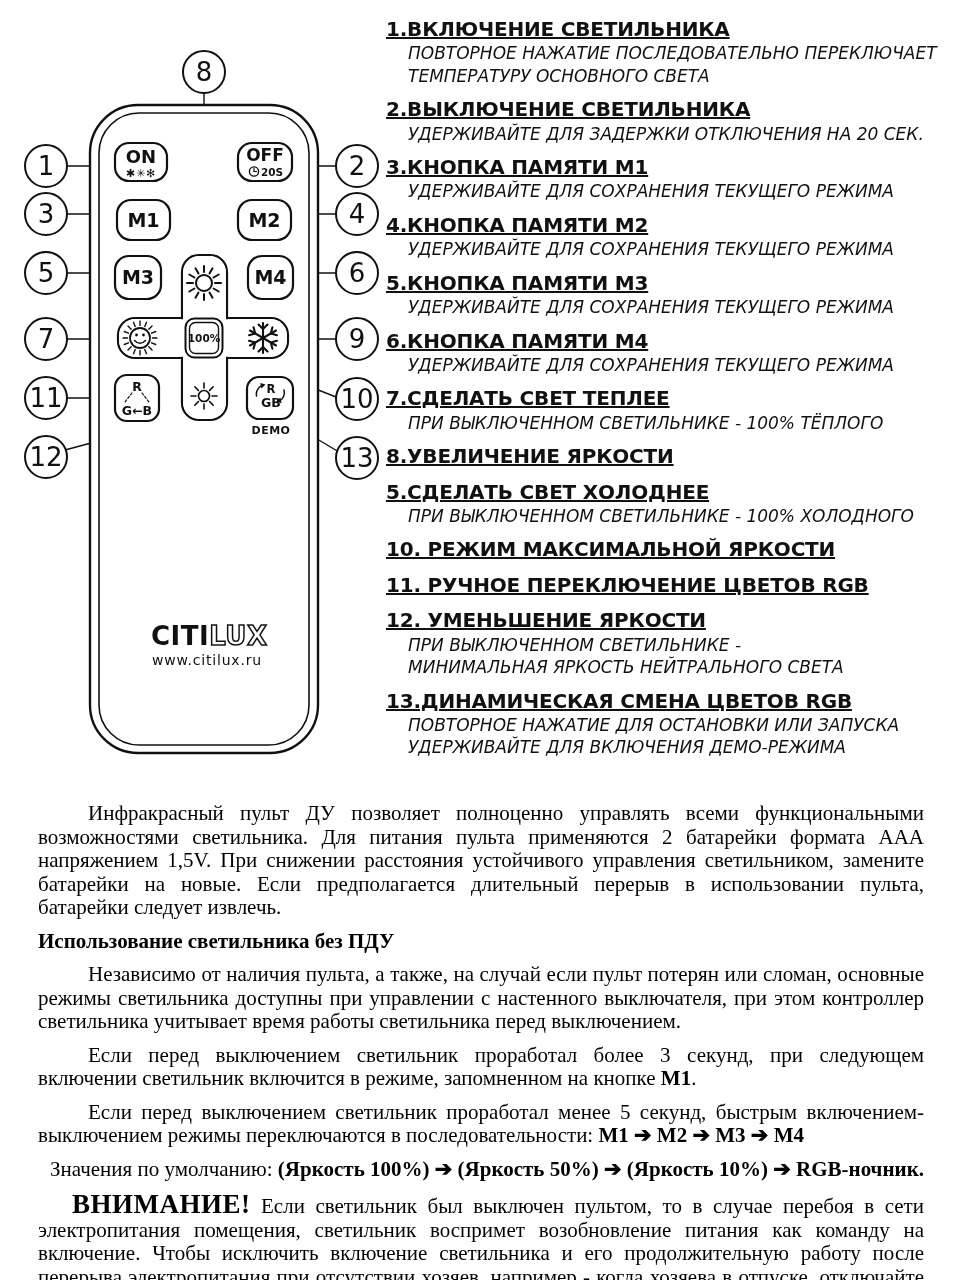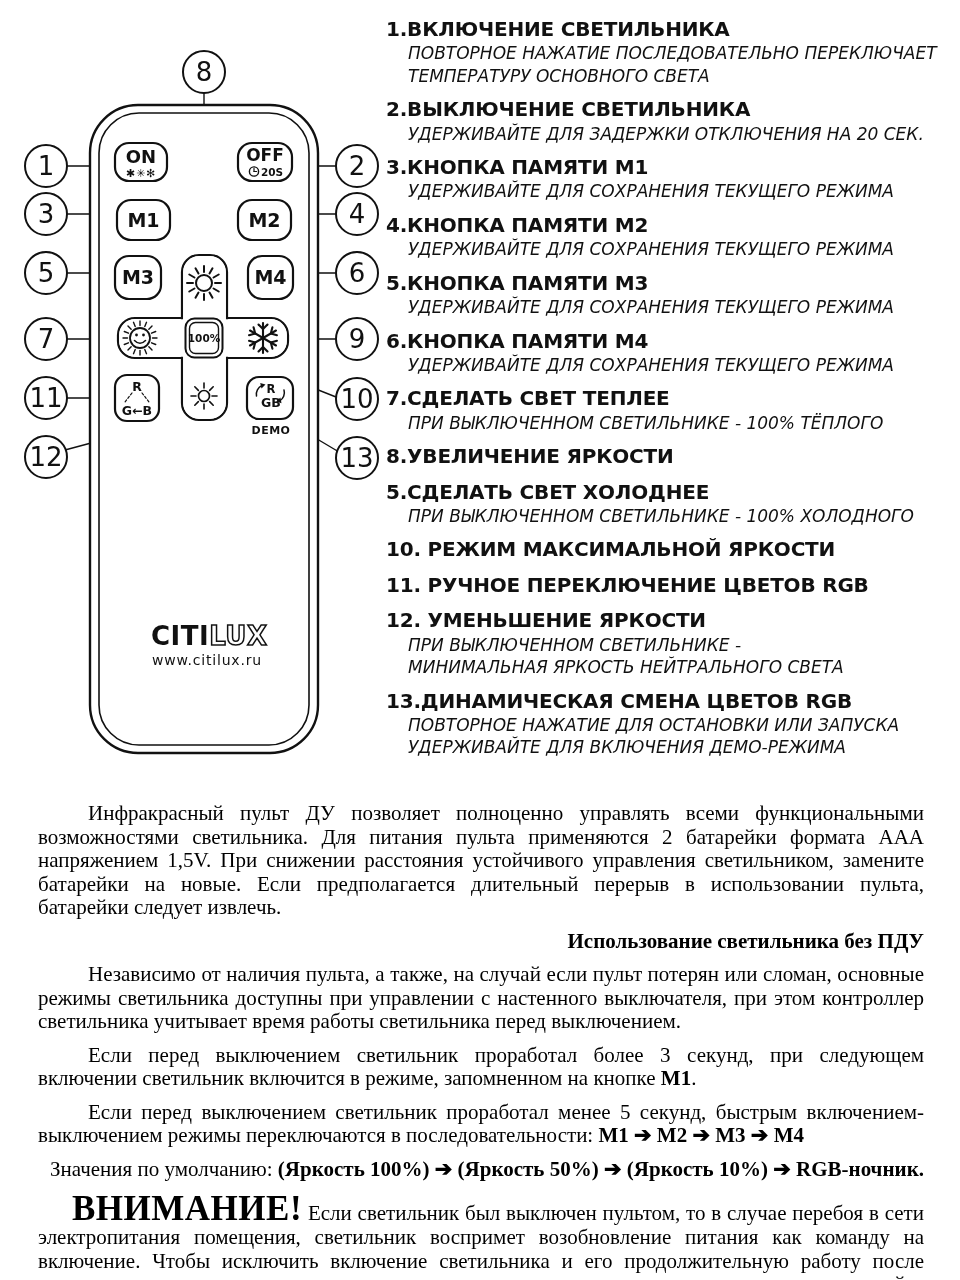--- a/index.html
+++ b/index.html
@@ -4,34 +4,34 @@
 <style>
   html,body{margin:0;padding:0;background:#fff;}
   .page{position:relative;width:960px;height:1280px;background:#fff;overflow:hidden;
         font-family:"DejaVu Sans",sans-serif;color:#111;}
   
   .figure{position:absolute;left:20px;top:0;width:360px;height:790px;}
   .figure svg{display:block;}
   
   .flist{position:absolute;left:386px;top:16px;width:566px;}
   .fn{margin-bottom:9px;}
-  .fn-title{font-weight:bold;font-size:20px;line-height:1.32;letter-spacing:-0.2px;}
+  .fn-title{font-weight:bold;font-size:20px;line-height:1.32;letter-spacing:-0.2px;text-decoration:underline;}
   .fn-note{padding-left:22px;font-size:17px;line-height:1.32;margin-top:0;}
   .fn-note.i{font-style:italic;}
   .fn-note.b{font-style:normal;font-weight:bold;font-size:18px;}
   
   .bodytext{position:absolute;left:28px;top:792px;width:906px;
             font-family:"Liberation Serif","DejaVu Serif",serif;
             font-size:21px;line-height:1.12;text-align:justify;color:#000;}
   .bodytext p{margin:10px;}
   .bp{text-indent:50px;}
-  .bh{text-align:right;font-weight:bold;text-indent:0;margin:1px 0;}
+  .bh{text-align:left;font-weight:bold;text-indent:0;margin:1px 0;}
   .p5{text-indent:10px;text-align:right;}
   .bw{text-indent:34px;margin-top:6px;}
-  .warn{font-weight:bold;font-size:35px;letter-spacing:0.5px;line-height:1;}
+  .warn{font-weight:bold;font-size:27px;letter-spacing:0.5px;line-height:1;}
   b{font-weight:bold;}
 </style>
 </head>
 <body>
 
 <div class="page">
 
   <div class="figure">
     <svg width="360" height="790" viewBox="0 0 360 790" fill="none" stroke-linecap="round">
       <defs>

